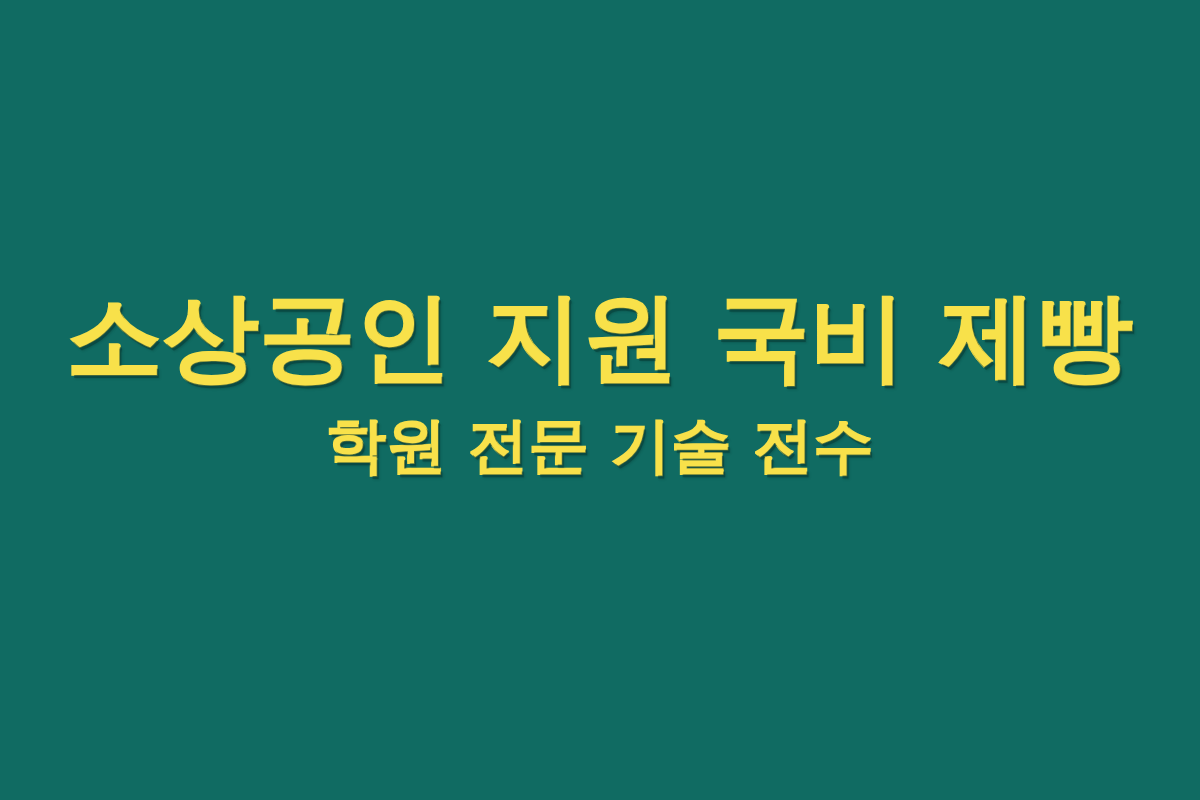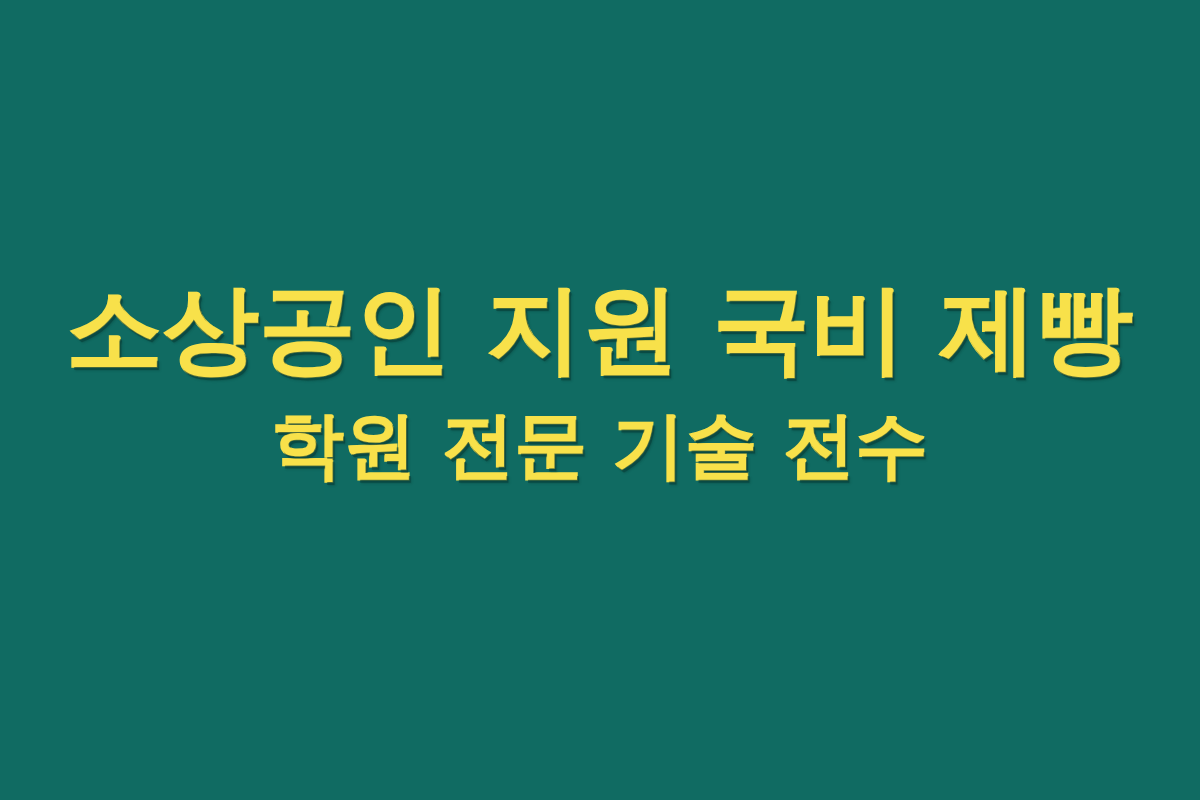--- a/index.html
+++ b/index.html
@@ -44,21 +44,21 @@
        3px 4px 2px rgba(8, 58, 52, 0.28);
     -webkit-text-stroke: 1.5px #F8E14A;
     paint-order: stroke fill;
   }
 
   .headline-line {
     display: block;
   }
 
   .headline-line.line-2 {
-    font-size: 72px;
+    font-size: 60px;
   }
 </style>
 </head>
 <body>
 
 <div id="banner" style="background: rgb(16, 107, 98);">
 
   <div class="headline" style="color: rgb(248, 225, 74); -webkit-text-stroke: 1.5px rgb(248, 225, 74);">
     <span class="headline-line line-1">소상공인 지원 국비 제빵</span>
     <span class="headline-line line-2">학원 전문 기술 전수</span>

